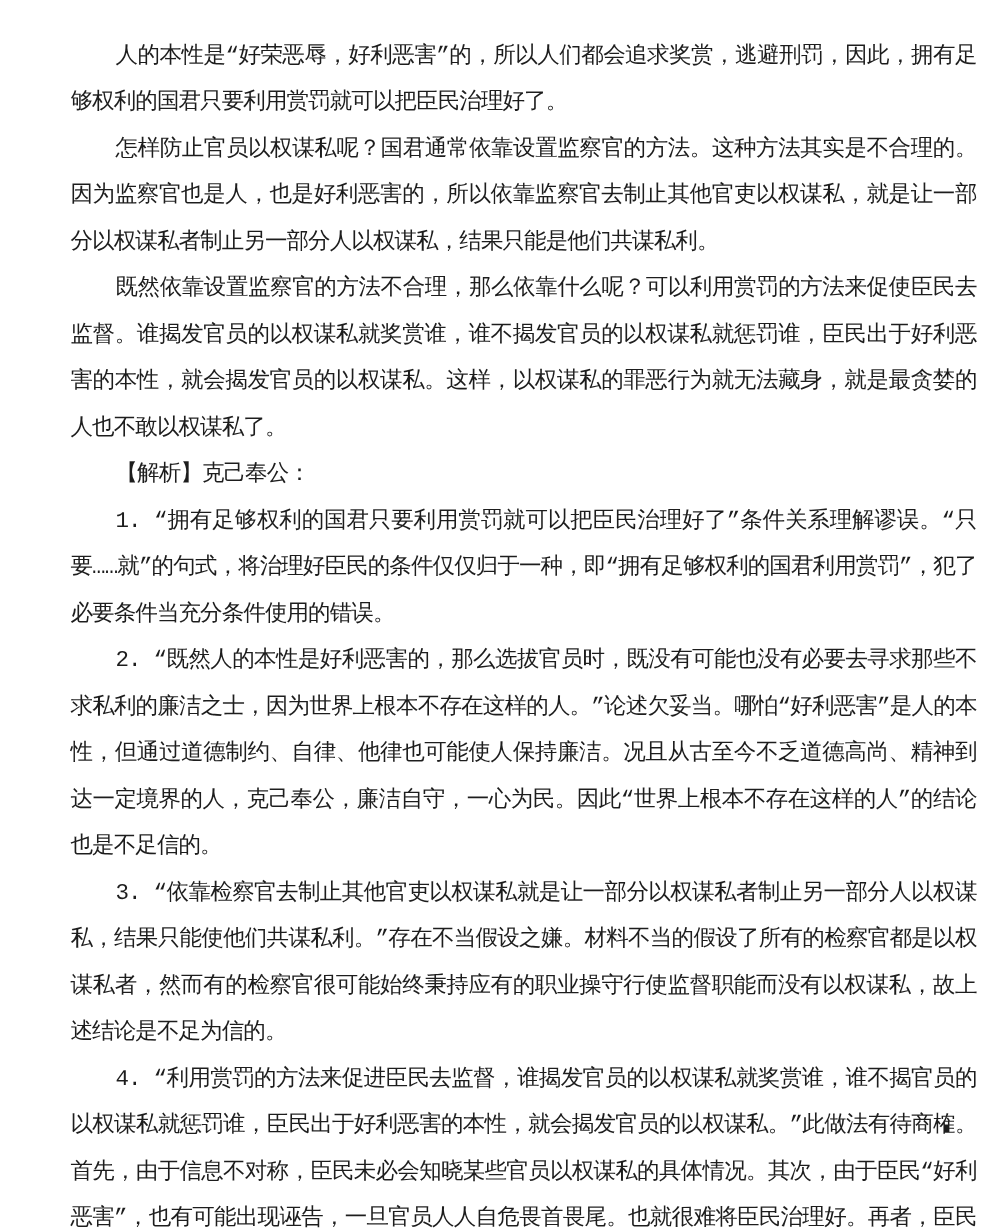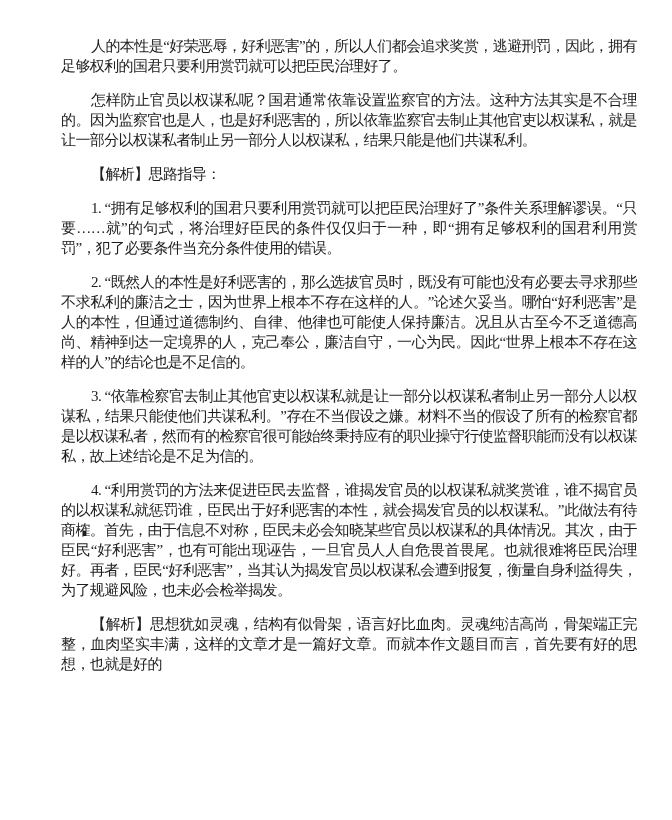--- a/index.html
+++ b/index.html
@@ -13,43 +13,44 @@
     overflow: hidden;
   }
   .page {
     box-sizing: border-box;
     width: 672px;
     height: 820px;
     padding: 22px 21px 0 47px;
     background: #ffffff;
   }
   .page p {
-    margin: 14px;
+    margin: 0;
     text-indent: 2em;
     text-align: justify;
     word-break: break-all;
-    font-family: Liberation Serif, serif;
+    font-family: Liberation Mono, monospace;
     font-size: 15px;
-    line-height: 20px;
+    line-height: 31px;
     letter-spacing: -0.6px;
     color: #1d1d1d;
   }
   .page p.q57 {
     margin-top: 11px;
   }
 </style>
 </head>
 <body>
 
 <div class="page">
 
   <p>人的本性是“好荣恶辱，好利恶害”的，所以人们都会追求奖赏，逃避刑罚，因此，拥有足够权利的国君只要利用赏罚就可以把臣民治理好了。</p>
   <p>怎样防止官员以权谋私呢？国君通常依靠设置监察官的方法。这种方法其实是不合理的。因为监察官也是人，也是好利恶害的，所以依靠监察官去制止其他官吏以权谋私，就是让一部分以权谋私者制止另一部分人以权谋私，结果只能是他们共谋私利。</p>
+  <p>既然依靠设置监察官的方法不合理，那么依靠什么呢？可以利用赏罚的方法来促使臣民去监督。谁揭发官员的以权谋私就奖赏谁，谁不揭发官员的以权谋私就惩罚谁，臣民出于好利恶害的本性，就会揭发官员的以权谋私。这样，以权谋私的罪恶行为就无法藏身，就是最贪婪的人也不敢以权谋私了。</p>
 
-  <p>【解析】思路指导：</p>
+  <p>【解析】克己奉公：</p>
   <p>1. “拥有足够权利的国君只要利用赏罚就可以把臣民治理好了”条件关系理解谬误。“只要……就”的句式，将治理好臣民的条件仅仅归于一种，即“拥有足够权利的国君利用赏罚”，犯了必要条件当充分条件使用的错误。</p>
   <p>2. “既然人的本性是好利恶害的，那么选拔官员时，既没有可能也没有必要去寻求那些不求私利的廉洁之士，因为世界上根本不存在这样的人。”论述欠妥当。哪怕“好利恶害”是人的本性，但通过道德制约、自律、他律也可能使人保持廉洁。况且从古至今不乏道德高尚、精神到达一定境界的人，克己奉公，廉洁自守，一心为民。因此“世界上根本不存在这样的人”的结论也是不足信的。</p>
   <p>3. “依靠检察官去制止其他官吏以权谋私就是让一部分以权谋私者制止另一部分人以权谋私，结果只能使他们共谋私利。”存在不当假设之嫌。材料不当的假设了所有的检察官都是以权谋私者，然而有的检察官很可能始终秉持应有的职业操守行使监督职能而没有以权谋私，故上述结论是不足为信的。</p>
   <p>4. “利用赏罚的方法来促进臣民去监督，谁揭发官员的以权谋私就奖赏谁，谁不揭官员的以权谋私就惩罚谁，臣民出于好利恶害的本性，就会揭发官员的以权谋私。”此做法有待商榷。首先，由于信息不对称，臣民未必会知晓某些官员以权谋私的具体情况。其次，由于臣民“好利恶害”，也有可能出现诬告，一旦官员人人自危畏首畏尾。也就很难将臣民治理好。再者，臣民“好利恶害”，当其认为揭发官员以权谋私会遭到报复，衡量自身利益得失，为了规避风险，也未必会检举揭发。</p>
 
 
   <p>
     <span>【解析】思想犹如灵魂，结构有似骨架，语言好比血肉。灵魂纯洁高尚，骨架端正完整，血肉坚实丰满，这样的文章才是一篇好文章。而就本作文题目而言，首先要有好的思想，也就是好的</span>
   </p>
 

